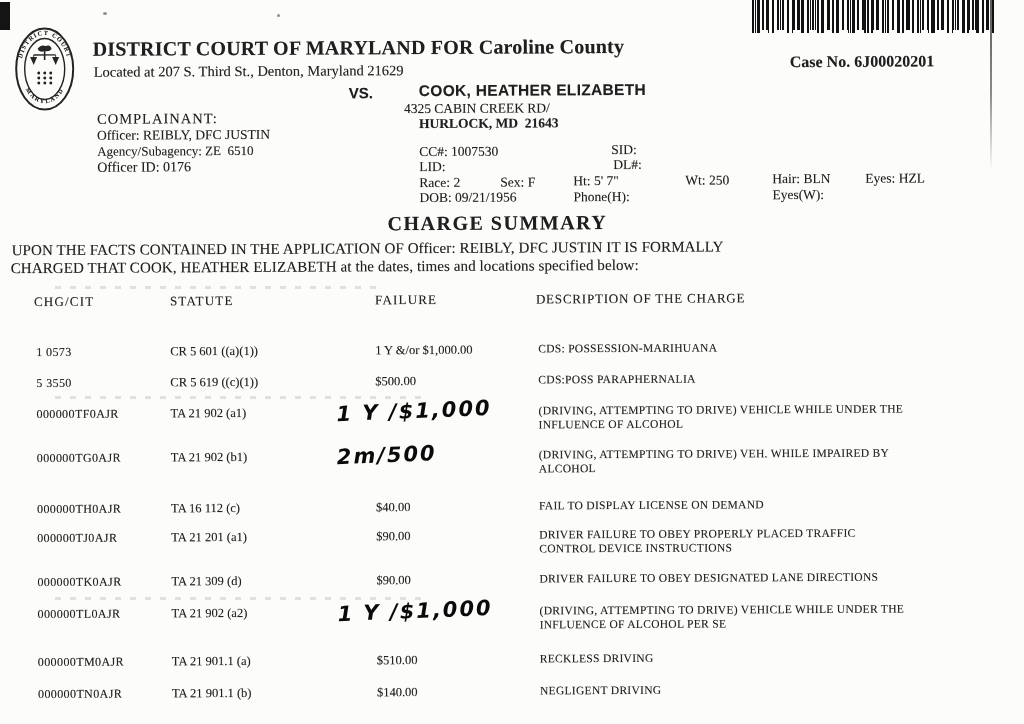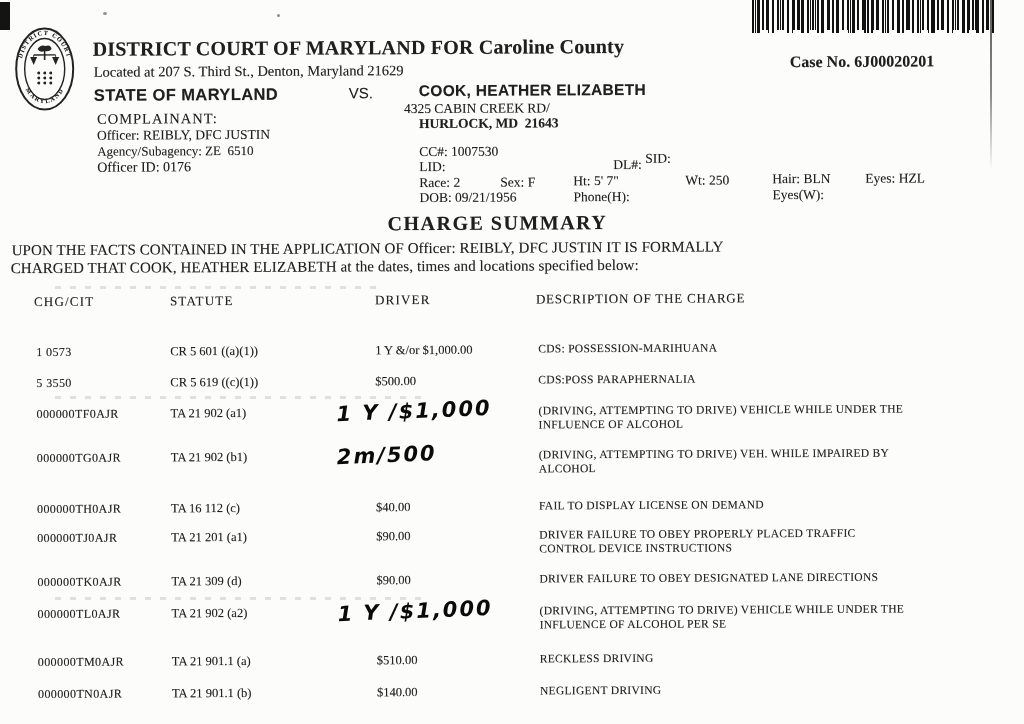--- a/index.html
+++ b/index.html
@@ -12,32 +12,32 @@
   }
   .abs{position:absolute;white-space:pre;}
   .skew{position:absolute;inset:0;transform:rotate(-0.3deg);transform-origin:40px 700px;}
 
   
   .court-title{left:96px;top:38px;font-size:20px;font-weight:bold;letter-spacing:0.2px;}
   .court-addr{left:97px;top:64px;font-size:14.5px;}
   .case-no{left:793px;top:57px;font-size:16px;font-weight:bold;}
 
   .plaintiff{left:97px;top:86px;font-family:"Liberation Sans",sans-serif;font-weight:bold;font-size:16.5px;letter-spacing:0.4px;}
-  .versus{left:352px;top:86px;font-family:"Liberation Sans",sans-serif;font-weight:normal;font-size:15px;}
+  .versus{left:352px;top:86px;font-family:"Liberation Sans",sans-serif;font-weight:bold;font-size:15px;}
   .defendant{left:422px;top:84px;font-family:"Liberation Sans",sans-serif;font-weight:bold;font-size:15.5px;letter-spacing:0.3px;}
   .d-addr1{left:407px;top:103px;font-size:13.5px;}
   .d-addr2{left:422px;top:118px;font-size:13.5px;font-weight:bold;}
 
   .comp-label{left:100px;top:111px;font-size:14.5px;letter-spacing:1px;}
   .comp-officer{left:100px;top:128px;font-size:13.5px;}
   .comp-agency{left:100px;top:144px;font-size:13px;}
   .comp-id{left:100px;top:160px;font-size:14px;}
 
   .di{font-size:13.5px;}
-  .cc{left:422px;top:146px;} .sid{left:614px;top:154px;margin-left:34px;}
+  .cc{left:422px;top:146px;} .sid{left:614px;top:145px;}
   .lid{left:422px;top:161px;text-align:center;} .dl{left:616px;top:160px;}
   .race{left:422px;top:177px;} .sex{left:503px;top:177px;} .ht{left:576px;top:176px;}
   .wt{left:688px;top:176px;} .hair{left:775px;top:175px;} .eyes{left:868px;top:175px;}
   .dob{left:422px;top:192px;} .ph{left:576px;top:192px;} .pw{left:775px;top:191px;}
 
   .cs-title{left:390px;top:214px;font-size:20px;font-weight:bold;letter-spacing:1.5px;}
   .para1{left:14px;top:242px;font-size:15px;letter-spacing:0.1px;}
   .para2{left:13px;top:260px;font-size:15px;letter-spacing:0.1px;}
 
   
@@ -121,21 +121,20 @@
         <circle cx="24" cy="56" r="1.5"></circle>
           <circle cx="30" cy="56" r="1.5"></circle>
           <circle cx="36" cy="56" r="1.5"></circle>
       </g>
     </svg>
 
     <div class="abs court-title"><span>DISTRICT COURT OF MARYLAND FOR</span><span> Caroline County</span></div>
     <div class="abs court-addr">Located at 207 S. Third St., Denton, Maryland 21629</div>
     <div class="abs case-no">Case No. 6J00020201</div>
 
-    <div class="abs plaintiff">STATE OF MARYLAND</div>
     <div class="abs versus">VS.</div>
     <div class="abs defendant">COOK, HEATHER ELIZABETH</div>
     <div class="abs d-addr1">4325 CABIN CREEK RD/</div>
     <div class="abs d-addr2">HURLOCK, MD  21643</div>
 
     <div class="abs comp-label">COMPLAINANT:</div>
     <div class="abs comp-officer">Officer: REIBLY, DFC JUSTIN</div>
     <div class="abs comp-agency">Agency/Subagency: ZE  6510</div>
     <div class="abs comp-id">Officer ID: 0176</div>
 
@@ -152,21 +151,21 @@
     <div class="abs di dob">DOB: 09/21/1956</div>
     <div class="abs di ph">Phone(H):</div>
     <div class="abs di pw">Eyes(W):</div>
 
     <div class="abs cs-title">CHARGE SUMMARY</div>
     <div class="abs para1">UPON THE FACTS CONTAINED IN THE APPLICATION OF Officer: REIBLY, DFC JUSTIN IT IS FORMALLY</div>
     <div class="abs para2">CHARGED THAT COOK, HEATHER ELIZABETH at the dates, times and locations specified below:</div>
 
     <div class="abs th th1">CHG/CIT</div>
     <div class="abs th th2">STATUTE</div>
-    <div class="abs th th3">DRIVER</div>
+    <div class="abs th th3">FAILURE</div>
     <div class="abs th th4">DESCRIPTION OF THE CHARGE</div>
 
     <div>
         <div class="crow" style="top: 345px;">
           <div class="ccell c-chg">1 0573</div>
           <div class="ccell c-stat">CR 5 601 ((a)(1))</div>
           <div class="ccell c-pen">1 Y &amp;/or $1,000.00</div>
           <div class="ccell c-desc" style="white-space: normal;">
             <div>CDS: POSSESSION-MARIHUANA</div>
           </div>

